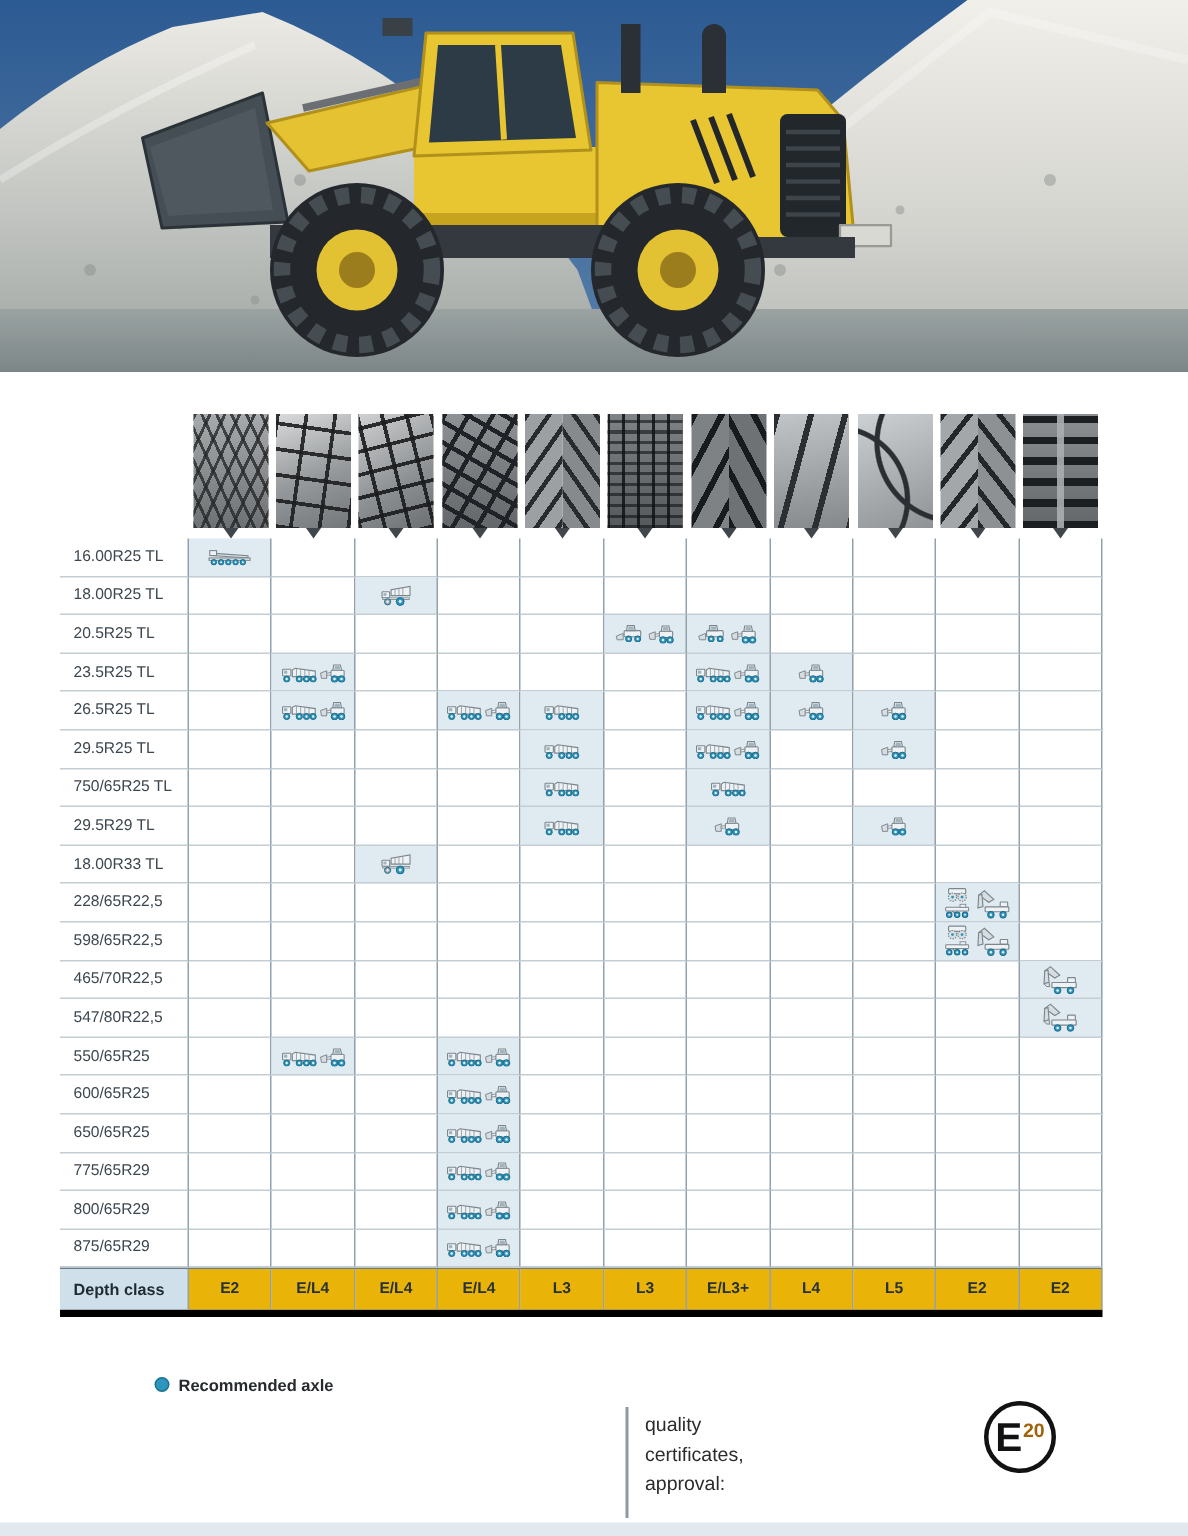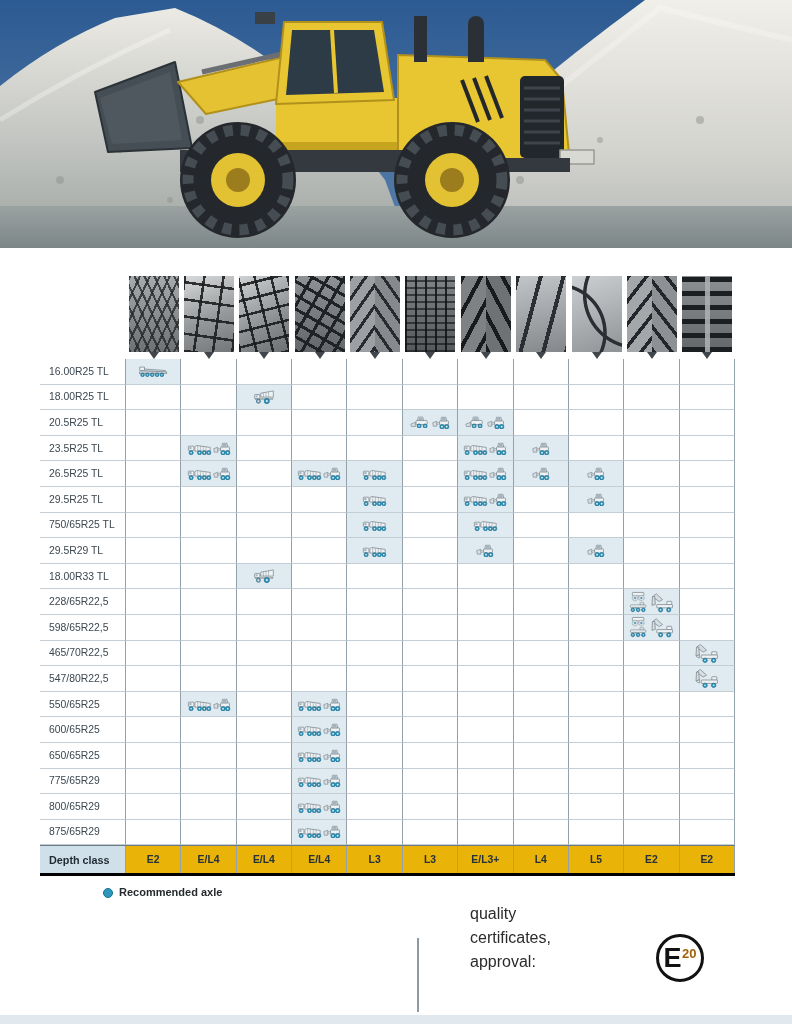--- a/index.html
+++ b/index.html
@@ -79,36 +79,36 @@
   .lbl{
     display:flex;align-items:center;padding-left:9px;font-size:10.4px;color:#3c474f;
     border-right:1px solid #93a1ab;border-bottom:1px solid #c4cdd4;
   }
   .cell{
     display:flex;align-items:center;justify-content:center;gap:1px;
     border-right:1px solid #93a1ab;border-bottom:1px solid #c4cdd4;
   }
   .cell.has{background:#E0EAF1;}
   .drow{display:grid;grid-template-columns:86px repeat(11,1fr);height:27px;
-    border-top:1px solid #6b7b85;border-bottom:3px solid #000000;}
+    border-top:1px solid #6b7b85;border-bottom:5px solid #000000;}
   .drow .dlbl{
     background:#CFE0EA;display:flex;align-items:center;padding-left:9px;
     font-size:10.8px;font-weight:700;color:#1f2b33;border-right:1px solid #93a1ab;
   }
   .drow .dval{
     background:#eab308;display:flex;align-items:center;justify-content:center;
     font-size:10.4px;font-weight:600;color:#26323a;border-right:1px solid #93a1ab;
   }
   .ic{display:inline-flex;align-items:center;}
   
-  .legend{position:absolute;left:62px;top:886px;display:flex;align-items:flex-end;gap:6px;padding-left:41px;}
+  .legend{position:absolute;left:62px;top:918px;display:flex;align-items:flex-start;gap:6px;padding-left:41px;}
   .legend .dot{width:8px;height:8px;border-radius:50%;background:#2E96BD;border:1px solid #15718f;}
   .legend .ltxt{font-size:11px;font-weight:700;color:#242a2e;}
   .vline{position:absolute;left:417px;top:938px;width:1.5px;height:74px;background:#8e99a1;}
-  .quality{position:absolute;left:430px;top:902px;font-size:16px;color:#2b2b2b;line-height:1.5;margin-left:40px;}
+  .quality{position:absolute;left:430px;top:940px;font-size:13px;color:#2b2b2b;line-height:1.5;}
   .quality span{display:block;}
   .emark{
     position:absolute;left:656px;top:934px;width:42px;height:42px;border:3.5px solid #121212;
     border-radius:50%;display:flex;align-items:center;justify-content:center;background:#fff;
   }
   .emark .e{font-size:27px;font-weight:700;color:#121212;line-height:1;}
   .emark .enum{font-size:13px;font-weight:700;color:#a16207;margin-top:-9px;margin-left:0.5px;}
   .bottomband{position:absolute;left:0;bottom:0;width:792px;height:9px;background:#e2e9ee;}
 </style>
 </head>

